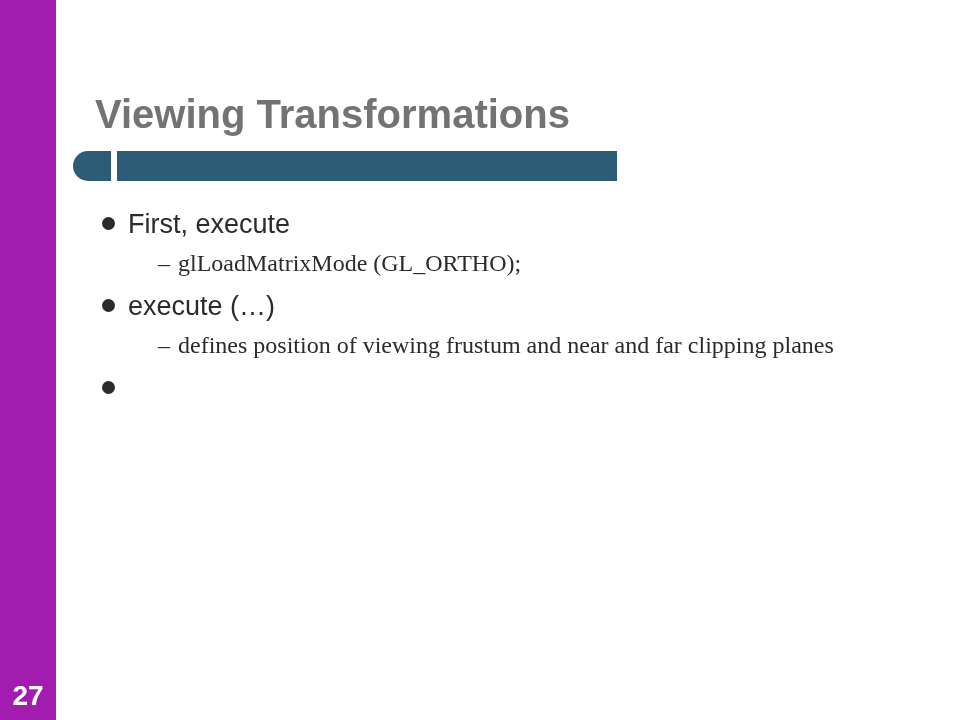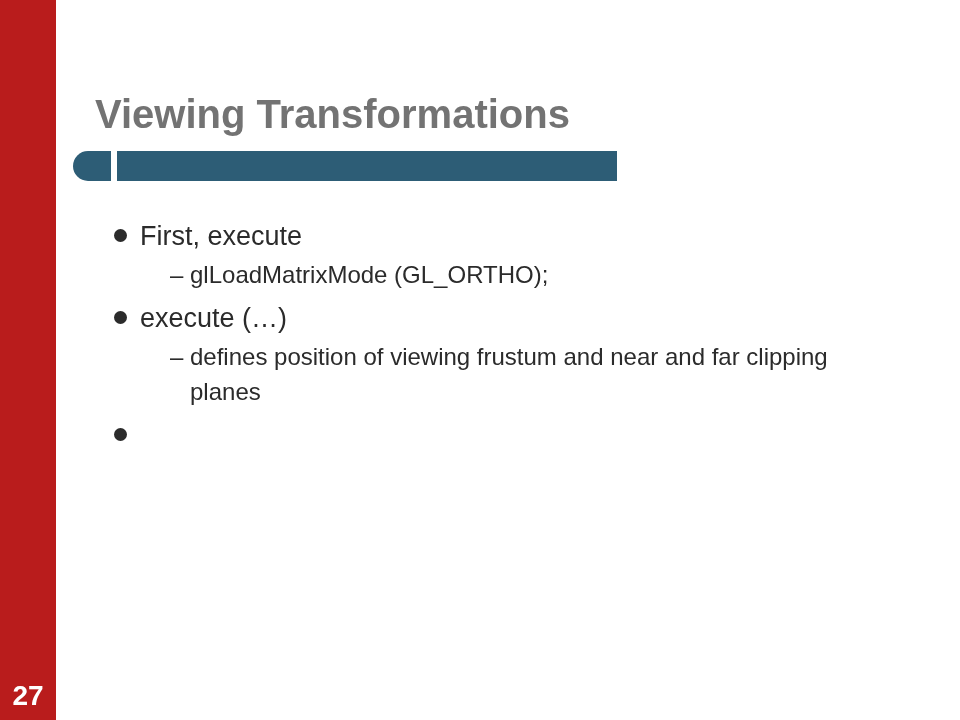--- a/index.html
+++ b/index.html
@@ -16,21 +16,21 @@
     width: 960px;
     height: 720px;
     box-sizing: border-box;
   }
   .sidebar {
     position: absolute;
     left: 0;
     top: 0;
     width: 56px;
     height: 720px;
-    background: #b91c1c;
+    background: #a21caf;
   }
   .page-number {
     position: absolute;
     left: 0;
     bottom: 8px;
     width: 56px;
     text-align: center;
     font-size: 28px;
     font-weight: bold;
     color: #ffffff;
@@ -68,21 +68,21 @@
   .content {
     position: absolute;
     left: 100px;
     top: 205px;
     right: 70px;
     color: #2b2b2b;
   }
   ul.level1 {
     list-style: none;
     padding: 0;
-    margin: 12px;
+    margin: 0;
   }
   ul.level1 > li {
     position: relative;
     padding-left: 28px;
     font-size: 27px;
     line-height: 1.45;
     margin-bottom: 4px;
   }
   ul.level1 > li::before {
     content: "";
@@ -91,20 +91,21 @@
     top: 12px;
     width: 13px;
     height: 13px;
     background: #2b2b2b;
     border-radius: 50%;
   }
   ul.level2 {
     list-style: none;
     padding: 0;
     margin: 2px 0 6px 30px;
+    font-family: Liberation Serif, serif;
   }
   ul.level2 > li {
     position: relative;
     padding-left: 20px;
     font-size: 24px;
     line-height: 1.45;
     margin-bottom: 2px;
   }
   ul.level2 > li::before {
     content: "–";

